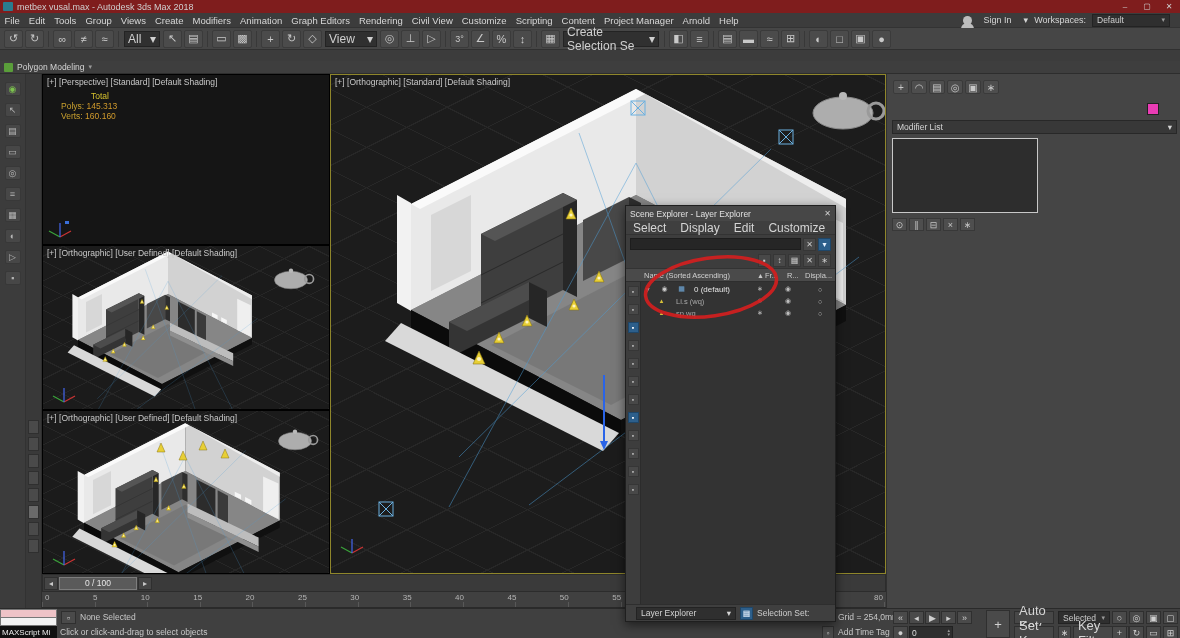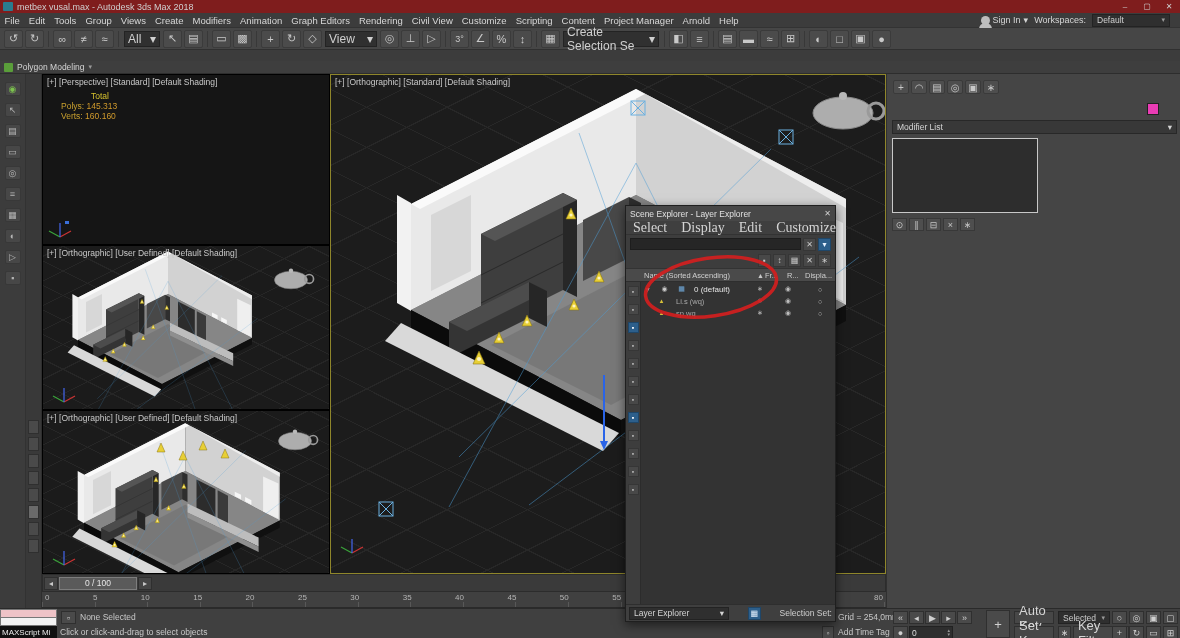--- a/index.html
+++ b/index.html
@@ -90,41 +90,41 @@
   .sbox{width:15px;height:13px;display:flex;align-items:center;justify-content:center;font-size:9px;color:#d0d0d0;background:#4a4a4a;border:1px solid #2f2f2f;flex:0 0 auto;}
   .sbtn{height:13px;display:flex;align-items:center;justify-content:center;font-size:13px;color:#d5d5d5;background:#474747;border:1px solid #2f2f2f;padding:0 4px;}
   #framefield{width:44px;height:13px;background:#2e2e2e;border:1px solid #222;display:flex;align-items:center;justify-content:space-between;padding:0 2px;font-size:8.5px;color:#ddd;}
   .spincol{display:flex;flex-direction:column;font-size:5px;line-height:3.5px;color:#999;}
 
   
   #sewin{left:625px;top:205px;width:211px;height:417px;background:#3d3d3d;border:1px solid #1f1f1f;box-shadow:0 3px 10px rgba(0,0,0,.55);z-index:50;display:flex;flex-direction:column;}
   #setitle{height:15px;background:#474747;display:flex;align-items:center;padding:0 4px;font-size:8.5px;color:#e0e0e0;}
   #setitle .x{margin-left:auto;font-size:8px;color:#cfcfcf;}
   #semenus{height:14px;background:#3f3f3f;display:flex;align-items:center;border-bottom:1px solid #333;}
-  #semenus span{padding:0 7px;font-size:14px;color:#d5d5d5;font-family:Liberation Serif, serif;}
+  #semenus span{padding:0 7px;font-size:12px;color:#d5d5d5;}
   #sesearch{height:18px;display:flex;align-items:center;gap:2px;padding:0 4px;}
   #seinput{flex:1;height:12px;background:#262626;border:1px solid #1d1d1d;}
   .seico{width:13px;height:13px;display:flex;align-items:center;justify-content:center;font-size:8px;color:#c9c9c9;background:#484848;border:1px solid #363636;}
   .seico.blue{background:#2d5f8b;border-color:#1f4668;color:#e8f2ff;}
   #setools{height:16px;display:flex;align-items:center;justify-content:flex-end;gap:2px;padding:0 4px;border-bottom:1px solid #333;}
   #seheader{height:13px;background:#4a4a4a;display:flex;align-items:center;font-size:7.5px;color:#cfcfcf;border-bottom:1px solid #2e2e2e;}
   #seheader .cn{flex:1;padding-left:18px;white-space:nowrap;overflow:hidden;}
   #seheader .cs{width:22px;flex:0 0 auto;white-space:nowrap;overflow:hidden;}
   #sebody{flex:1;display:flex;background:#333333;overflow:hidden;}
   #segutter{width:15px;background:#3d3d3d;border-right:1px solid #2c2c2c;display:flex;flex-direction:column;align-items:center;gap:7px;padding-top:4px;}
   .gico{width:11px;height:11px;display:flex;align-items:center;justify-content:center;font-size:7px;color:#b0b0b0;background:#484848;border:1px solid #363636;}
   .gico.on{background:#2d5f8b;border-color:#1f4668;color:#fff;}
   #setree{flex:1;display:flex;flex-direction:column;padding-top:1px;}
   .serow{height:12px;display:flex;align-items:center;font-size:8px;color:#e4e4e4;gap:8px;padding-left:2px;}
   .serow .cell{width:22px;flex:0 0 auto;text-align:center;font-size:7px;color:#bdbdbd;}
   .serow .nm{flex:1;white-space:nowrap;overflow:hidden;}
   .serow.child{color:#a9a9a9;font-size:7.5px;}
   .serow.child .nm{padding-left:2px;}
   .tico{width:9px;flex:0 0 auto;text-align:center;font-size:7px;color:#c9c9c9;}
-  #sefooter{height:17px;background:#3f3f3f;border-top:1px solid #2e2e2e;display:flex;align-items:center;gap:4px;padding:0 3px;font-size:8.5px;color:#cfcfcf;justify-content:space-between;}
+  #sefooter{height:17px;background:#3f3f3f;border-top:1px solid #2e2e2e;display:flex;align-items:center;gap:4px;padding:0 10px;font-size:8.5px;color:#cfcfcf;}
   #semode{width:100px;height:13px;background:#2f2f2f;border:1px solid #232323;display:flex;align-items:center;justify-content:space-between;padding:0 4px;font-size:8.5px;color:#d5d5d5;}
 
   #redellipse{left:638px;top:250px;width:146px;height:74px;z-index:60;pointer-events:none;}
 </style>
 </head>
 <body>
 
 <div id="app">
 
   <svg width="0" height="0" style="position:absolute">
@@ -219,21 +219,21 @@
     <span class="mi">Graph Editors</span>
     <span class="mi">Rendering</span>
     <span class="mi">Civil View</span>
     <span class="mi">Customize</span>
     <span class="mi">Scripting</span>
     <span class="mi">Content</span>
     <span class="mi">Project Manager</span>
     <span class="mi">Arnold</span>
     <span class="mi">Help</span>
     <div id="mright">
-      <div style="display:flex;align-items:center;gap:3px">
+      <div style="display:flex;align-items:center;gap:12px">
         <span class="person"></span>
         <span>Sign In</span>
         <span class="car">▾</span>
       </div>
       <span>Workspaces:</span>
       <div class="ddf" style="width:78px;justify-content:space-between">
         <span>Default</span>
         <span class="car">▾</span>
       </div>
     </div>

